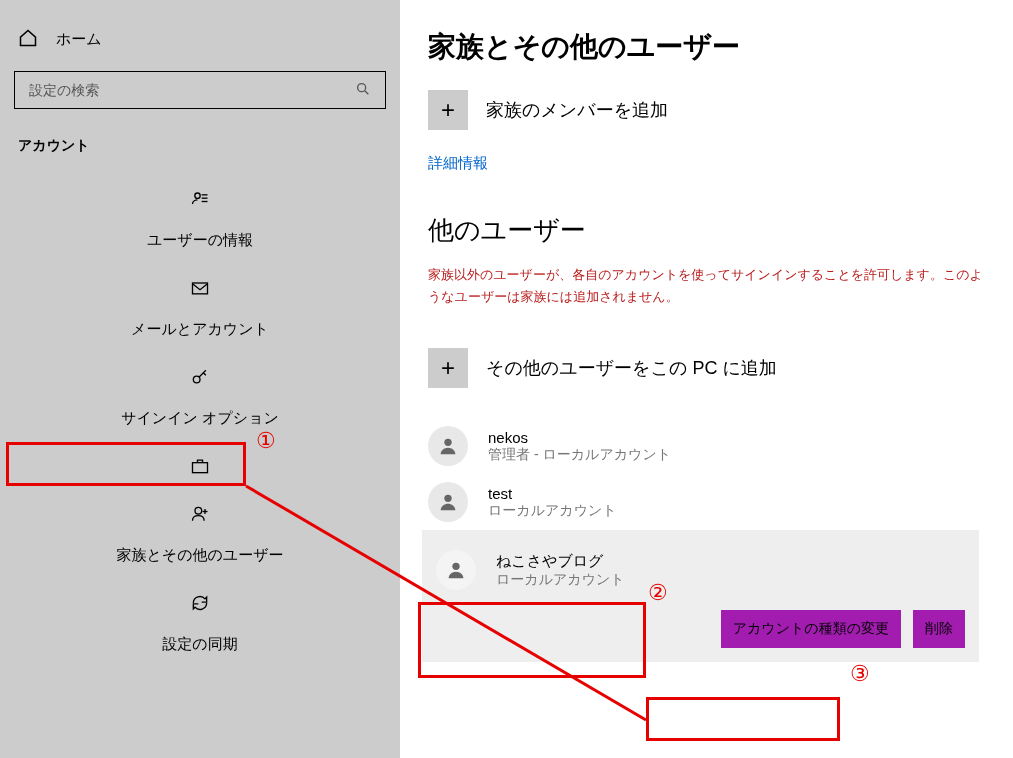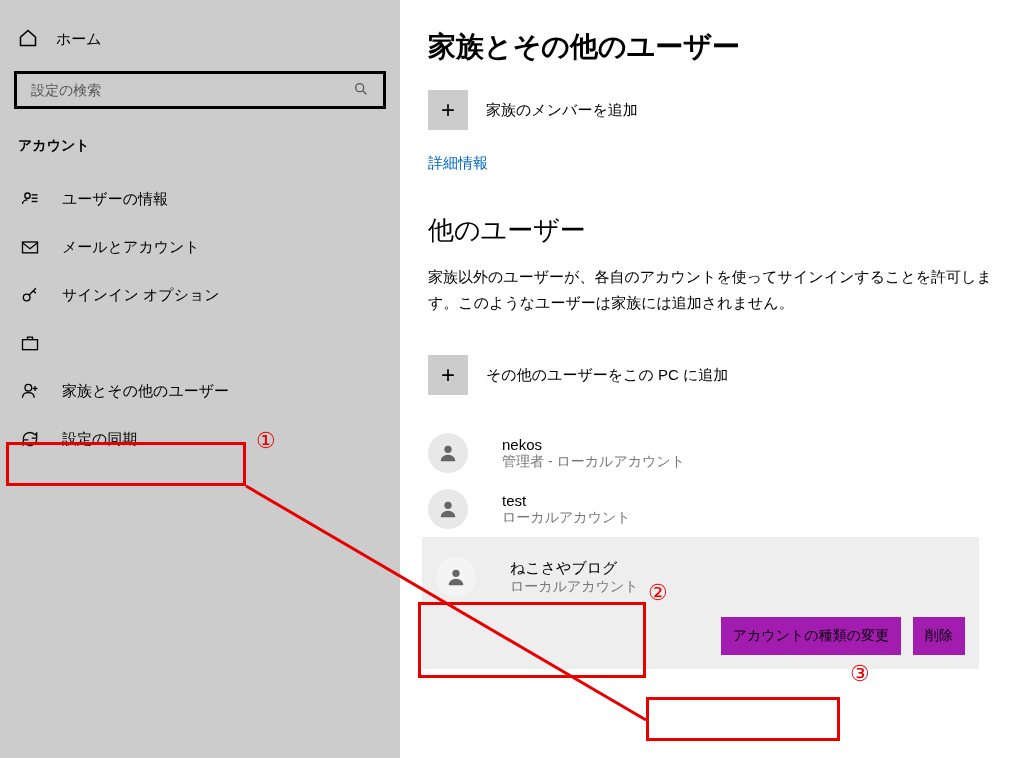--- a/index.html
+++ b/index.html
@@ -26,21 +26,21 @@
     align-items: center;
     gap: 18px;
     padding: 8px 4px 14px 4px;
   }
   .home-icon svg { width: 20px; height: 20px; }
   .home-label { font-size: 15px; }
   .search-box {
     display: flex;
     align-items: center;
     justify-content: space-between;
-    border: 3px solid #000000;
+    border: 1px solid #000000;
     background: #cccccc;
     height: 38px;
     padding: 0 14px;
     margin-top: 6px;
     margin-bottom: 20px;
   }
   .search-input {
     border: none;
     background: transparent;
     outline: none;
@@ -54,20 +54,21 @@
     font-size: 14px;
     font-weight: bold;
     padding: 8px 4px 20px 4px;
   }
   .nav-item {
     display: flex;
     align-items: center;
     gap: 22px;
     padding: 14px 6px;
     cursor: default;
+    flex-direction: column;
   }
   .nav-item .icon { width: 20px; display:flex; align-items:center; justify-content:center; }
   .nav-item .icon svg { width: 20px; height: 20px; }
   .nav-item .label { font-size: 15px; }
   .main {
     flex: 1;
     background: #fff;
     padding: 28px 18px 0 28px;
     position: relative;
   }
@@ -81,43 +82,43 @@
     align-items: center;
     gap: 18px;
     margin-bottom: 10px;
   }
   .add-btn {
     width: 40px; height: 40px;
     background: #ccc;
     display:flex; align-items:center; justify-content:center;
     font-size: 24px; color:#000;
   }
-  .add-label { font-size: 15px; }
+  .add-label { font-size: 18px; }
   .link-blue {
     color: #0066cc;
     font-size: 15px;
     margin-bottom: 40px;
     display:inline-block;
     margin-top: 14px;
   }
   .subheading {
     font-size: 26px;
     font-weight: 500;
     margin-bottom: 16px;
   }
   .desc {
-    font-size: 15px;
+    font-size: 13px;
     line-height: 1.7;
     margin-bottom: 40px;
-    color:#000000;
+    color:#b91c1c;
   }
   .user-row {
     display: flex;
     align-items: center;
-    gap: 34px;
+    gap: 20px;
     padding: 8px 0;
   }
   .avatar {
     width: 40px; height: 40px;
     border-radius: 50%;
     background: #e8e8e8;
     display:flex; align-items:center; justify-content:center;
   }
   .avatar svg { width:22px; height:22px; fill:#666; }
   .user-info .uname { font-size: 15px; color:#000; }

